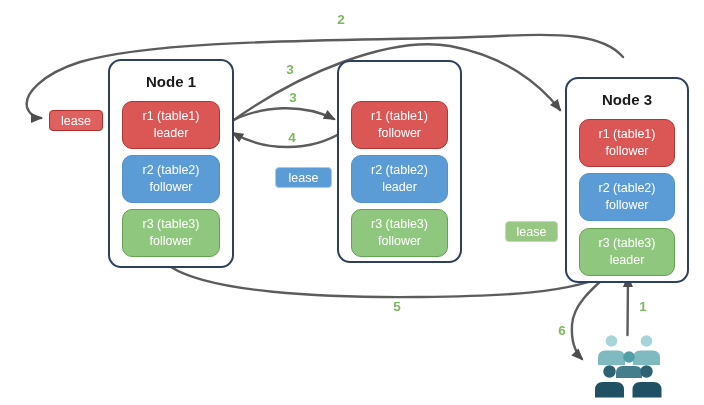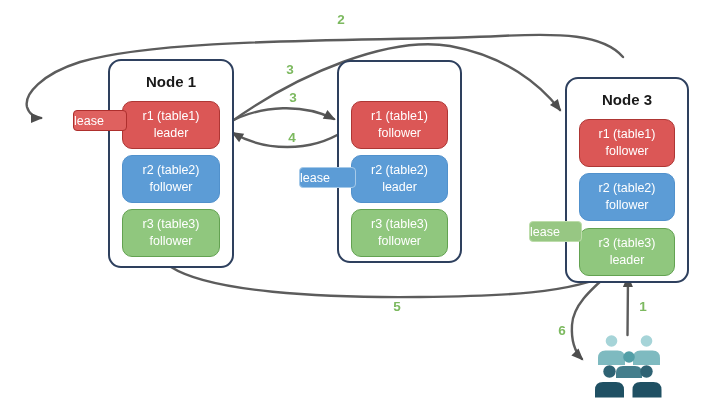--- a/index.html
+++ b/index.html
@@ -48,23 +48,23 @@
     text-align: center;
   }
   .lease {
     position: absolute;
     height: 21px;
     border-radius: 4px;
     border: 1.5px solid transparent;
     box-sizing: border-box;
     display: flex;
     align-items: center;
+    justify-content: center;
     color: #ffffff;
     font-size: 12.5px;
-    margin-left: 24px;
   }
   .step {
     position: absolute;
     transform: translate(-50%, -50%);
     font-size: 13.5px;
     font-weight: bold;
     color: #7CB95F;
   }
 </style>
 </head>

